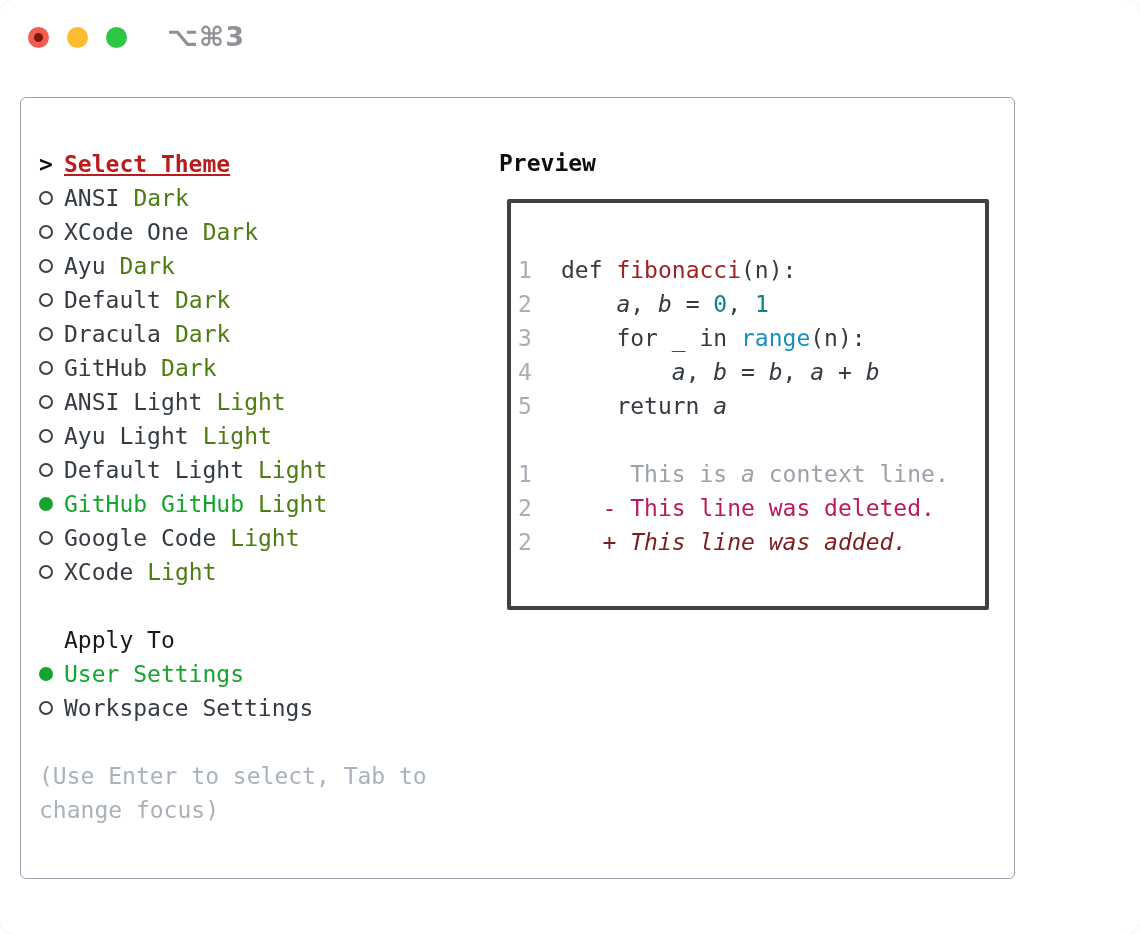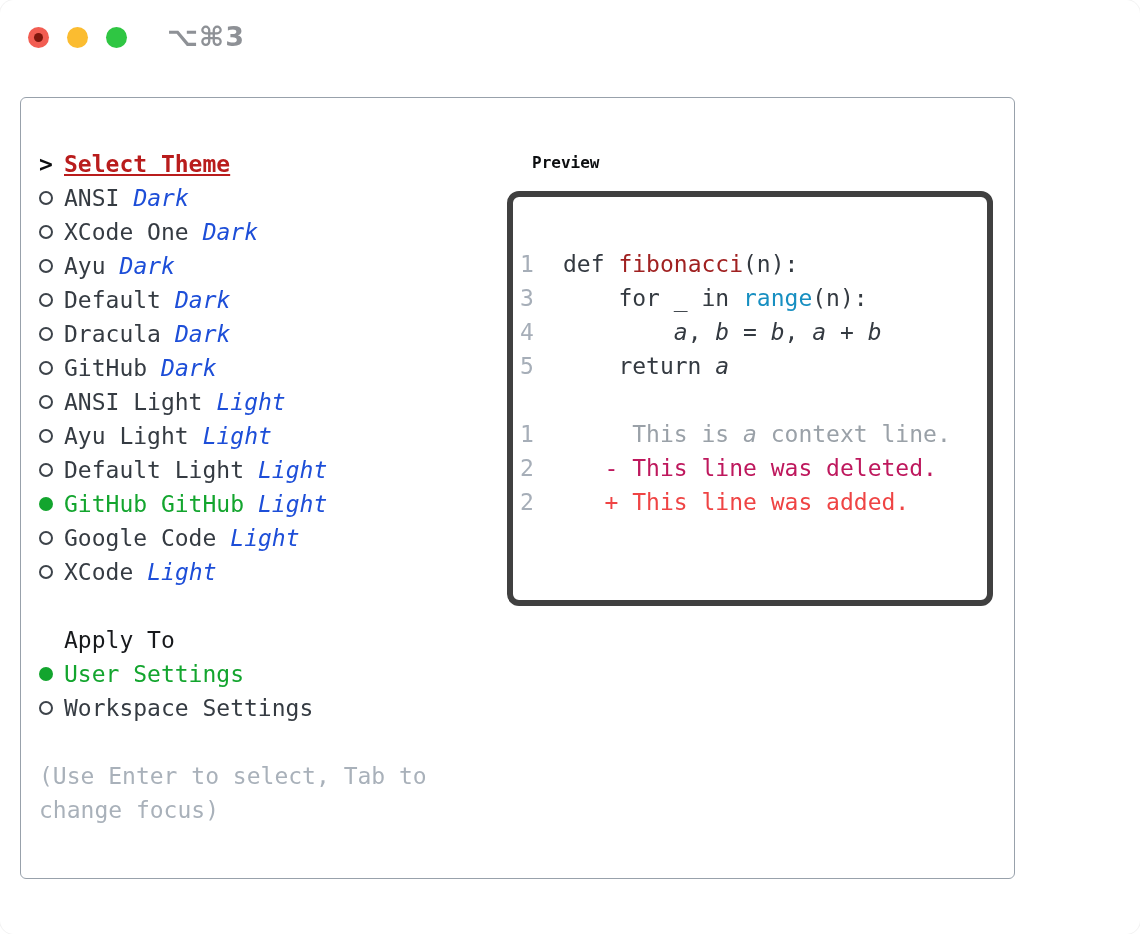--- a/index.html
+++ b/index.html
@@ -21,37 +21,37 @@
   
   .left{position:absolute;left:18px;top:49px;width:450px;font-size:23px;line-height:34px;color:#353b42;}
   .row{display:flex;align-items:center;height:34px;white-space:pre;}
   .marker{width:14px;height:14px;border:2px solid #3d434a;border-radius:50%;margin-right:11px;box-sizing:border-box;flex:none;}
   .marker.sel{background:#13a52e;border-color:#13a52e;}
   .marker.hiddenm{visibility:hidden;}
   .gt{width:25px;flex:none;font-weight:bold;color:#0c0e10;}
   .htext{font-weight:bold;color:#b91c1c;text-decoration:underline;}
   .htext2{color:#17191c;}
   .name.sel{color:#13a52e;}
-  .variant{color:#1d4ed8;margin-left:14px;font-style:italic;}
+  .variant{color:#4d7c0f;margin-left:14px;}
   .spacer{height:34px;}
   .hint{color:#a9b1ba;white-space:pre-line;}
 
   
-  .plabel{position:absolute;left:478px;top:48px;font-size:16px;line-height:34px;font-weight:bold;color:#0c0e10;margin-left:33px;}
-  .pbox{position:absolute;left:486px;top:93px;width:474px;height:403px;border:6px solid #404040;border-radius:12px;background:#fff;}
+  .plabel{position:absolute;left:478px;top:48px;font-size:23px;line-height:34px;font-weight:bold;color:#0c0e10;}
+  .pbox{position:absolute;left:486px;top:101px;width:474px;height:403px;border:4px solid #404040;border-radius:2px;background:#fff;}
   .code{padding:50px 0 0 7px;font-size:23px;line-height:34px;color:#343a41;}
   .cl{white-space:pre;height:34px;}
   .lno{display:inline-block;width:14px;margin-right:29px;color:#a6aeb8;}
   .fn{color:#a02121;}
   .nm{color:#0e8080;}
   .bl{color:#178fc1;}
   .v{font-style:italic;}
   .ctx{color:#9aa1a8;}
   .del{color:#be185d;}
-  .add{color:#ef4444;}
+  .add{color:#7f1d1d;font-style:italic;}
 </style>
 </head>
 <body>
 
 <div class="window">
 
   <div class="traffic">
     <span class="light red">
         <span class="dot"></span>
       </span>
@@ -97,20 +97,21 @@
 
       <div class="hint">(Use Enter to select, Tab to
 change focus)</div>
     </div>
 
     <div class="plabel">Preview</div>
 
     <div class="pbox">
       <div class="code" id="code">
           <div class="cl"><span class="lno">1</span><span>def </span><span class="fn">fibonacci</span><span>(n):</span></div>
+          <div class="cl"><span class="lno">2</span><span>    </span><span class="v">a</span><span>, </span><span class="v">b</span><span> = </span><span class="nm">0</span><span>, </span><span class="nm">1</span></div>
           <div class="cl"><span class="lno">3</span><span>    for _ in </span><span class="bl">range</span><span>(n):</span></div>
           <div class="cl"><span class="lno">4</span><span>        </span><span class="v">a</span><span>, </span><span class="v">b</span><span> = </span><span class="v">b</span><span>, </span><span class="v">a</span><span> + </span><span class="v">b</span></div>
           <div class="cl"><span class="lno">5</span><span>    return </span><span class="v">a</span></div>
           <div class="cl"><span class="lno"></span></div>
           <div class="cl"><span class="lno">1</span><span class="ctx">     This is </span><span class="ctx v">a</span><span class="ctx"> context line.</span></div>
           <div class="cl"><span class="lno">2</span><span class="del">   - This line was deleted.</span></div>
           <div class="cl"><span class="lno">2</span><span class="add">   + This line was added.</span></div>
         </div>
     </div>
 

